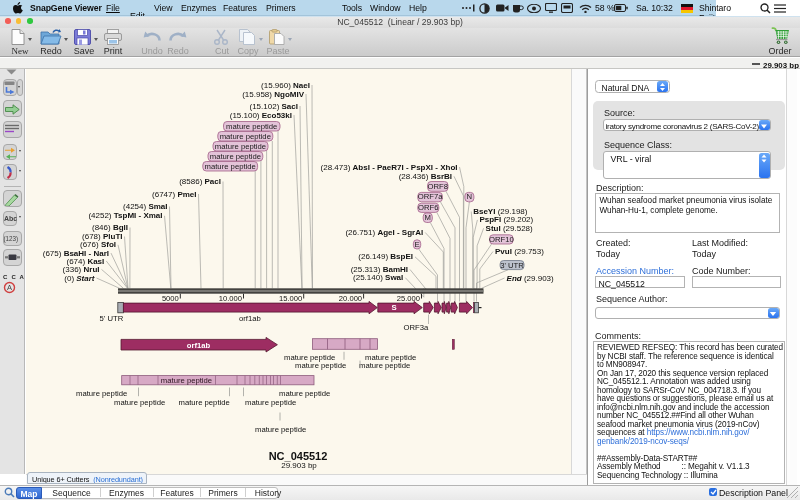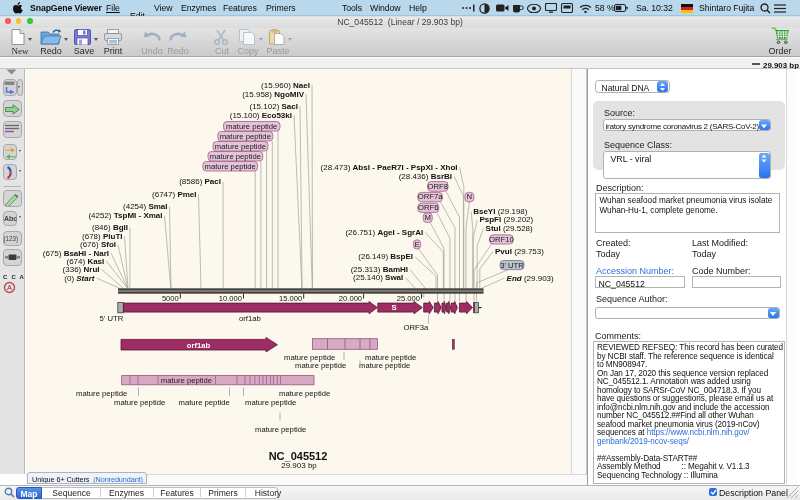--- a/index.html
+++ b/index.html
@@ -1,18 +1,18 @@
 <!DOCTYPE html>
 <html><head>
 <meta charset="utf-8">
 <style>
 * { margin:0; padding:0; box-sizing:border-box; }
 html,body { width:800px; height:500px; overflow:hidden; }
 body { font-family:"Liberation Sans", sans-serif; position:relative; background:#fff; }
-.menubar { position:absolute; left:0; top:0; width:800px; height:16px; background:#b9d8ec; border-bottom:0.5px solid #a3c4da; font-size:8.7px; letter-spacing:-0.05px; color:#0a0a0a; }
+.menubar { position:absolute; left:0; top:0; width:716px; height:16px; background:#b9d8ec; border-bottom:0.5px solid #a3c4da; font-size:8.7px; letter-spacing:-0.05px; color:#0a0a0a; }
 .menubar .mi { position:absolute; top:2.5px; }
 .titlebar { position:absolute; left:0; top:16px; width:800px; height:12px; background:linear-gradient(#e9e9e9,#dcdcdc); border-top:1px solid #cfe2ef; }
 .tl { position:absolute; top:18px; width:5.5px; height:5.5px; border-radius:50%; }
 .titletext { position:absolute; top:17px; width:800px; text-align:center; font-size:8.6px; color:#3c3c3c; }
 .toolbar { position:absolute; left:0; top:28px; width:800px; height:29px; background:linear-gradient(#e3e3e3,#cbcbcb); border-bottom:1px solid #a3a3a3; }
 .tlabel { position:absolute; top:45.5px; font-size:9px; color:#2a2a2a; text-align:center; }
 .tlabel.dis { color:#9a9a9a; }
 .ticon { position:absolute; top:29px; }
 .ddot { position:absolute; top:38px; width:0; height:0; border-left:2.5px solid transparent; border-right:2.5px solid transparent; border-top:3.5px solid #555; }
 .rulerstrip { position:absolute; left:0; top:58px; width:800px; height:11px; background:#f1f1ef; border-bottom:1px solid #c6c6c3; }

